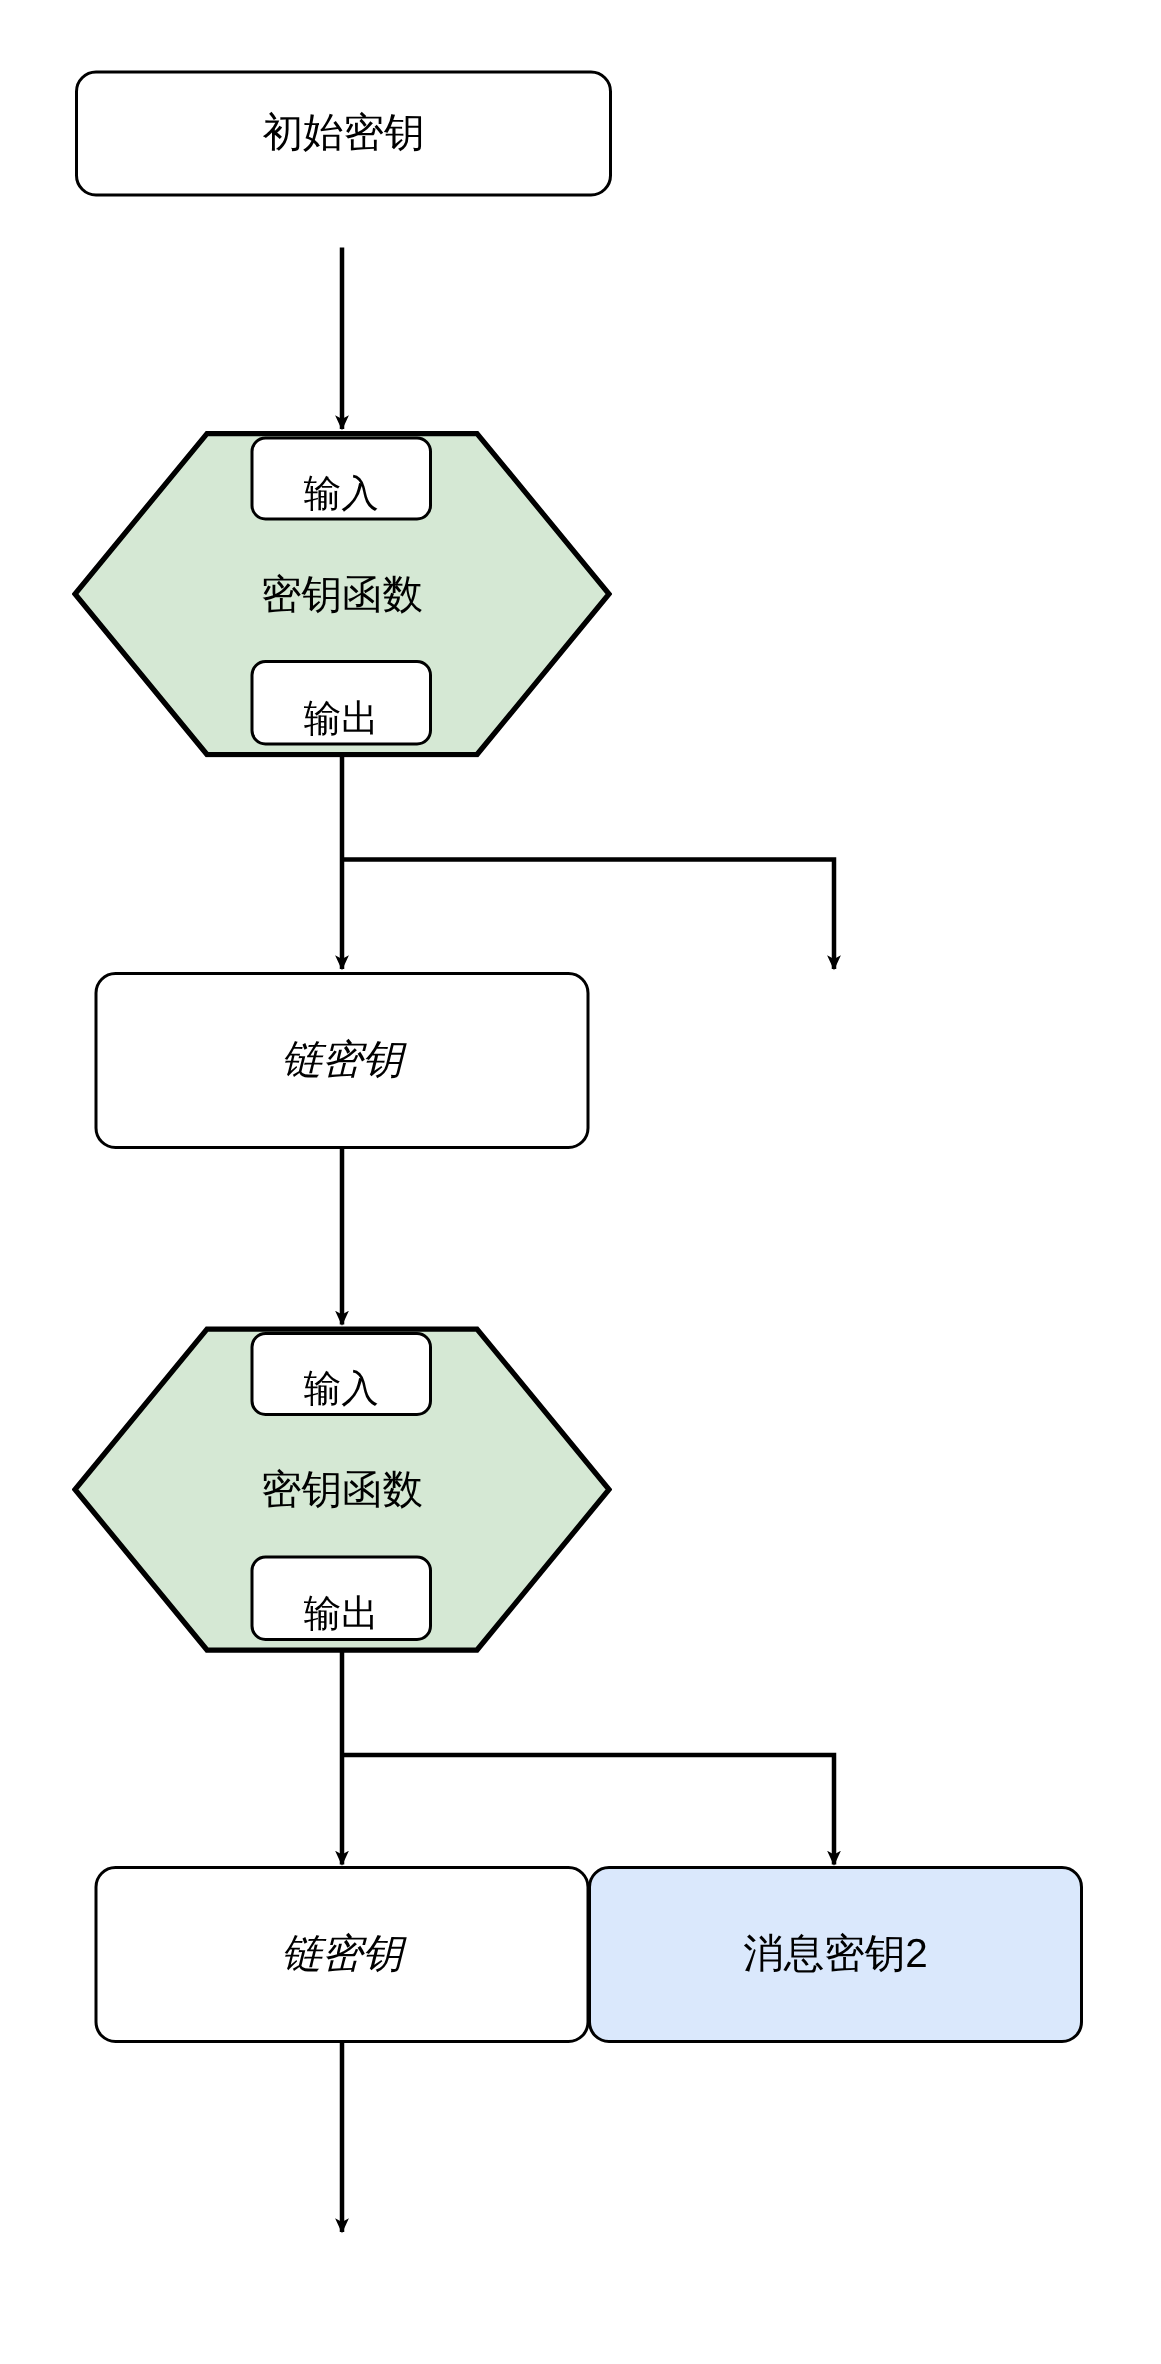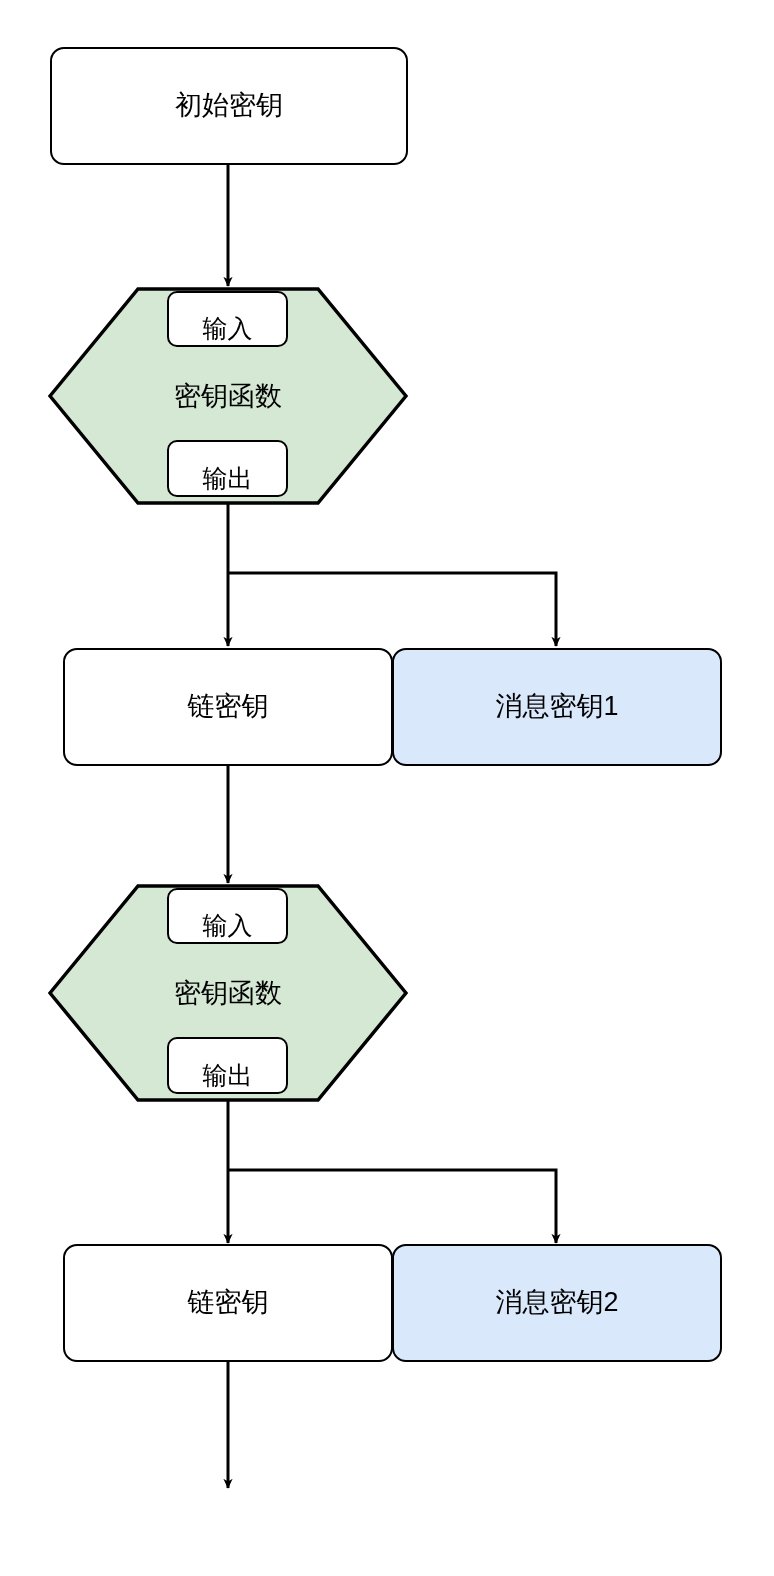--- a/index.html
+++ b/index.html
@@ -41,20 +41,21 @@
     background: #ffffff;
     font-size: 27px;
   }
   .rrect.blue {
     background: #dae8fc;
     border-color: #000000;
     z-index: 3;
   }
   .rrect.white-chain {
     z-index: 4;
+    font-style: italic;
   }
   .hexwrap {
     position: absolute;
   }
   .hexwrap svg {
     display: block;
   }
   .hex-label {
     position: absolute;
     display: flex;
@@ -99,44 +100,41 @@
 
     <path d="M228,766 L228,883" stroke="#000000" stroke-width="3" fill="none" marker-end="url(#arrowhead)"></path>
 
     <path d="M228,1093 L228,1243" stroke="#000000" stroke-width="3" fill="none" marker-end="url(#arrowhead)"></path>
 
     <path d="M228,1170 L556,1170 L556,1243" stroke="#000000" stroke-width="3" fill="none" marker-end="url(#arrowhead)"></path>
 
     <path d="M228,1362 L228,1488" stroke="#000000" stroke-width="3" fill="none" marker-end="url(#arrowhead)"></path>
   </svg>
 
-  <div class="node rrect" style="left:50px; top:47px; width:358px; height:118px;">
+  <div class="node rrect" style="left:50px; top:47px; width:358px; height:84px;">
     <span>初始密钥</span>
   </div>
 
   <div class="hexwrap" style="left:48px; top:287px; width:360px; height:218px;">
     <svg width="360" height="218" viewBox="0 0 360 218" xmlns="http://www.w3.org/2000/svg">
       <polygon points="90,2 270,2 358,109 270,216 90,216 2,109" fill="#d5e8d4" stroke="#000000" stroke-width="3.5" stroke-linejoin="miter"></polygon>
     </svg>
     <div class="hex-label" style="left:0; top:92px; height:34px;">密钥函数</div>
   </div>
   <div class="subbox" style="left:167px; top:291px; width:121px; height:56px;">
     <span>输入</span>
   </div>
   <div class="subbox" style="left:167px; top:440px; width:121px; height:57px;">
     <span>输出</span>
   </div>
 
   <div class="node rrect white-chain" style="left:63px; top:648px; width:330px; height:118px;">
     <span>链密钥</span>
   </div>
 
-  <div class="node rrect blue" style="left:392px; top:648px; width:330px; height:118px;">
-    <span>消息密钥1</span>
-  </div>
 
   <div class="hexwrap" style="left:48px; top:884px; width:360px; height:218px;">
     <svg width="360" height="218" viewBox="0 0 360 218" xmlns="http://www.w3.org/2000/svg">
       <polygon points="90,2 270,2 358,109 270,216 90,216 2,109" fill="#d5e8d4" stroke="#000000" stroke-width="3.5" stroke-linejoin="miter"></polygon>
     </svg>
     <div class="hex-label" style="left:0; top:92px; height:34px;">密钥函数</div>
   </div>
   <div class="subbox" style="left:167px; top:888px; width:121px; height:56px;">
     <span>输入</span>
   </div>

